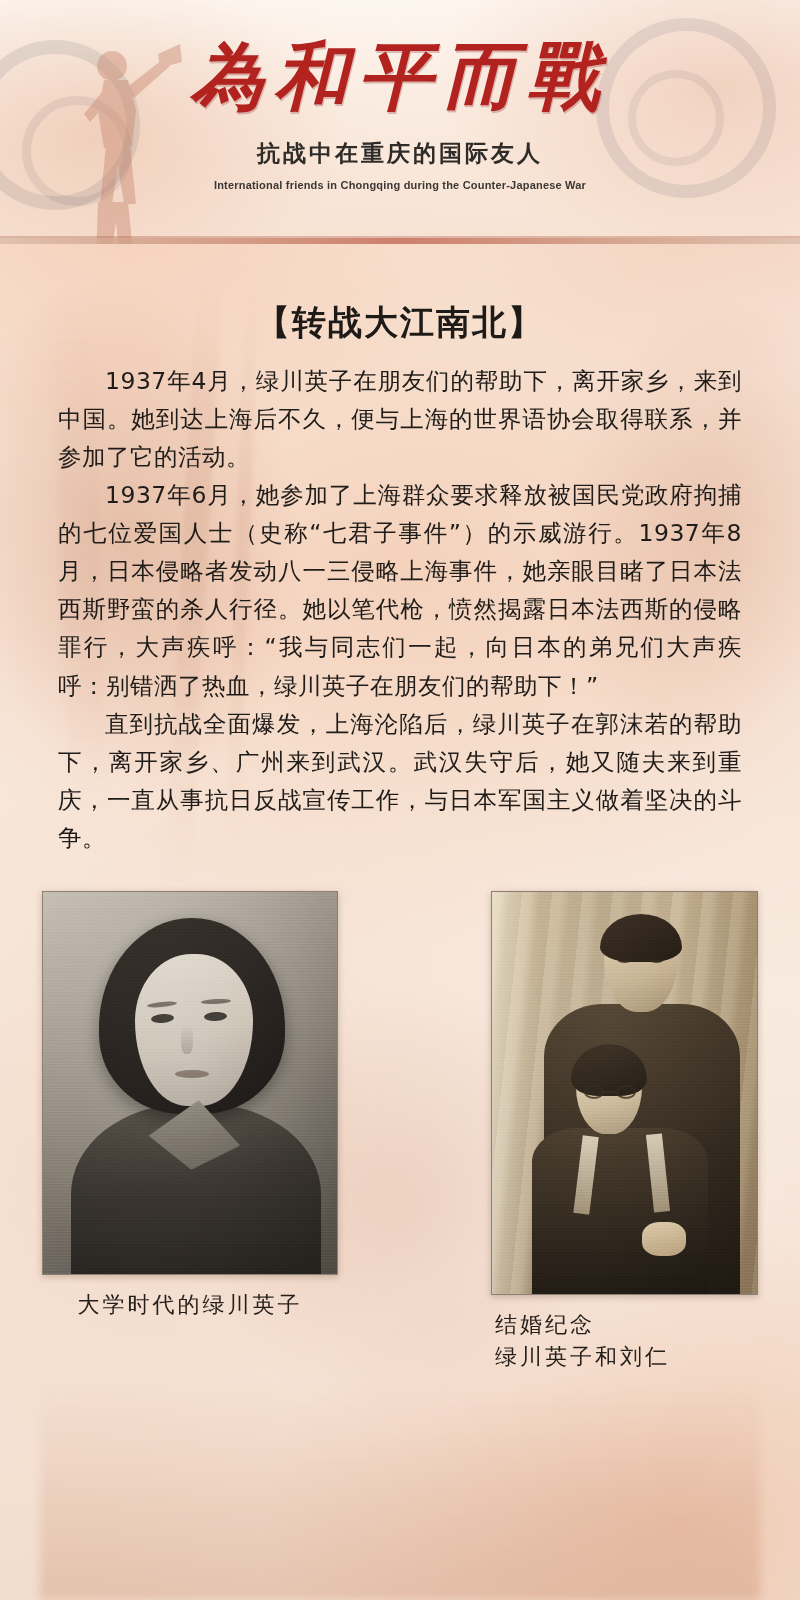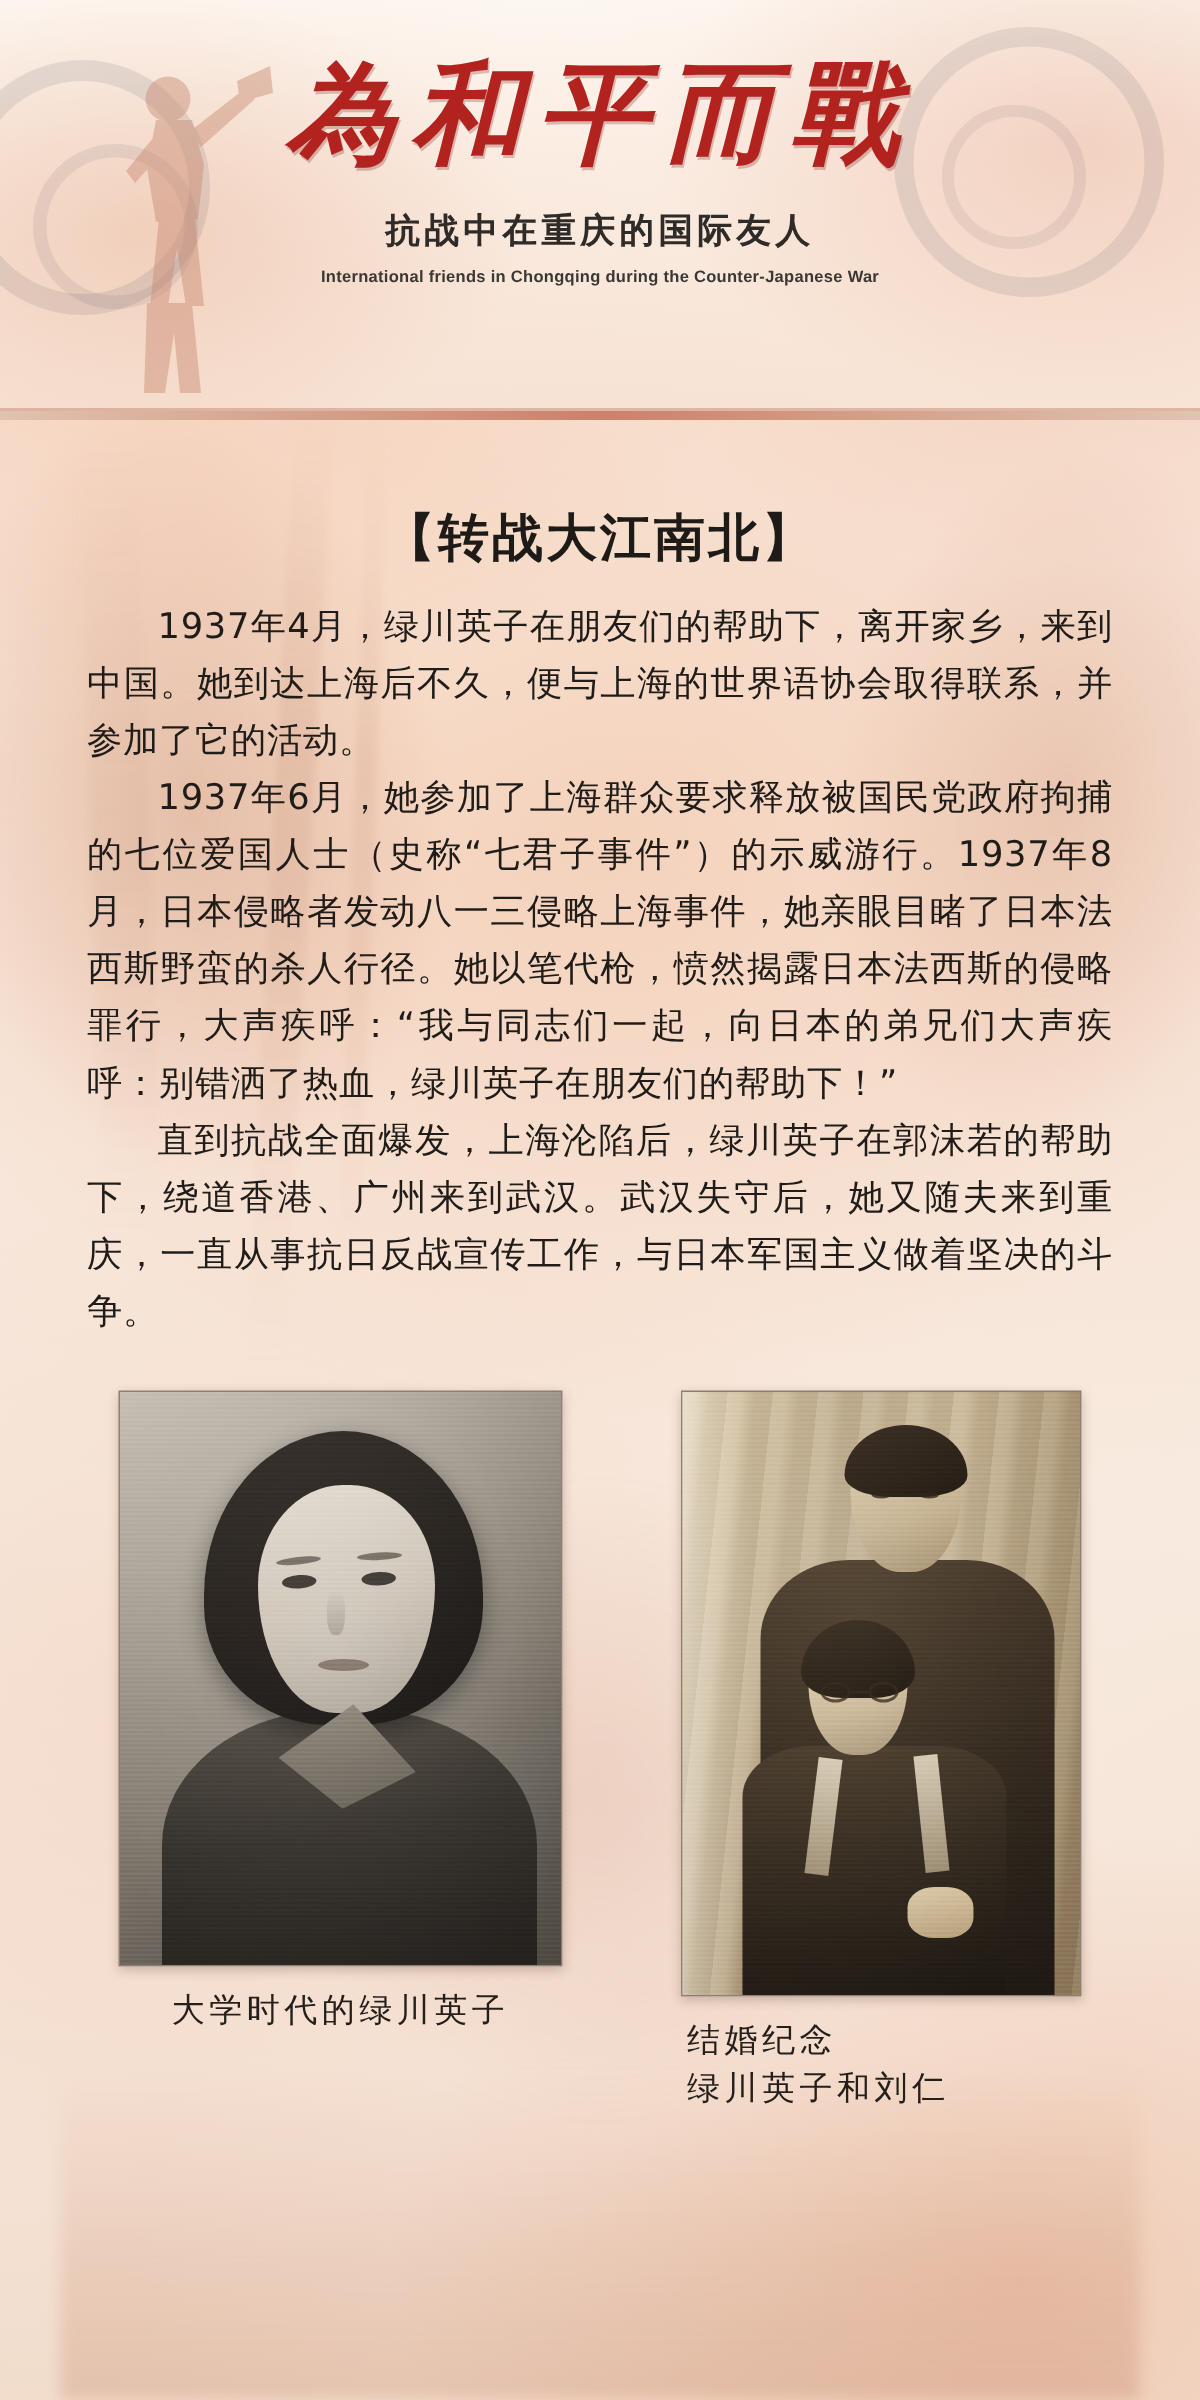--- a/index.html
+++ b/index.html
@@ -64,21 +64,21 @@
     mix-blend-mode: multiply;
     opacity: .35;
   }
   .stripe-1 { left: 180px; top: 270px; width: 26px; height: 640px; background: linear-gradient(180deg, rgba(190,135,110,0) 0%, rgba(190,135,110,.35) 35%, rgba(190,135,110,0) 100%); transform: rotate(3deg); filter: blur(2px); }
   .stripe-2 { left: 235px; top: 290px; width: 14px; height: 560px; background: linear-gradient(180deg, rgba(185,128,104,0) 0%, rgba(185,128,104,.30) 40%, rgba(185,128,104,0) 100%); transform: rotate(2deg); filter: blur(2px); }
   .stripe-3 { left: 60px;  top: 300px; width: 40px; height: 520px; background: linear-gradient(180deg, rgba(196,145,120,0) 0%, rgba(196,145,120,.22) 50%, rgba(196,145,120,0) 100%); transform: rotate(-2deg); filter: blur(3px); }
 
   
   .header {
     position: relative;
-    height: 280px;
+    height: 244px;
     overflow: hidden;
     background:
       radial-gradient(ellipse 420px 260px at 12% 55%, rgba(233,186,160,0.55) 0%, rgba(248,228,214,0.15) 60%, rgba(255,255,255,0) 85%),
       radial-gradient(ellipse 460px 280px at 90% 35%, rgba(233,182,158,0.5) 0%, rgba(250,232,220,0.12) 62%, rgba(255,255,255,0) 85%),
       linear-gradient(180deg, #fdf7f1 0%, #fbeee4 35%, #f9e7da 70%, #f7e2d3 100%);
   }
   .header-rule {
     position: absolute;
     left: 0; right: 0; bottom: 0;
     height: 6px;
@@ -165,21 +165,21 @@
     color: #1f1c19;
     text-indent: 2em;
     text-align: justify;
     letter-spacing: .5px;
   }
 
   
   .photos {
     position: relative;
     margin-top: 34px;
-    padding: 0 79px;
+    padding: 0 42px;
     display: flex;
     justify-content: space-between;
     align-items: flex-start;
   }
   .photo-item { position: relative; }
   .photo-frame {
     border: 1px solid #8d7f73;
     box-shadow: 0 2px 7px rgba(90,60,40,0.28);
     overflow: hidden;
     position: relative;
@@ -382,21 +382,21 @@
   <div class="stripe stripe-1"></div>
   <div class="stripe stripe-2"></div>
   <div class="stripe stripe-3"></div>
 
   <div class="content">
     <h2 class="section-heading">【转战大江南北】</h2>
 
     <div class="body-text">
       <p>1937年4月，绿川英子在朋友们的帮助下，离开家乡，来到中国。她到达上海后不久，便与上海的世界语协会取得联系，并参加了它的活动。</p>
       <p>1937年6月，她参加了上海群众要求释放被国民党政府拘捕的七位爱国人士（史称“七君子事件”）的示威游行。1937年8月，日本侵略者发动八一三侵略上海事件，她亲眼目睹了日本法西斯野蛮的杀人行径。她以笔代枪，愤然揭露日本法西斯的侵略罪行，大声疾呼：“我与同志们一起，向日本的弟兄们大声疾呼：别错洒了热血，绿川英子在朋友们的帮助下！”</p>
-      <p>直到抗战全面爆发，上海沦陷后，绿川英子在郭沫若的帮助下，绕道香港、广州来到武汉。武汉失守后，她又随夫来到重庆，一直从事抗日反战宣传工作，与日本军国主义做着坚决的斗争。</p>
+      <p>直到抗战全面爆发，上海沦陷后，绿川英子在郭沫若的帮助下，离开家乡、广州来到武汉。武汉失守后，她又随夫来到重庆，一直从事抗日反战宣传工作，与日本军国主义做着坚决的斗争。</p>
     </div>
   </div>
 
   <div class="photos">
 
     <div class="photo-item photo-a">
       <div class="photo-frame">
         <div class="portrait-a">
           <div class="pa-bg"></div>
           <div class="pa-body"></div>

